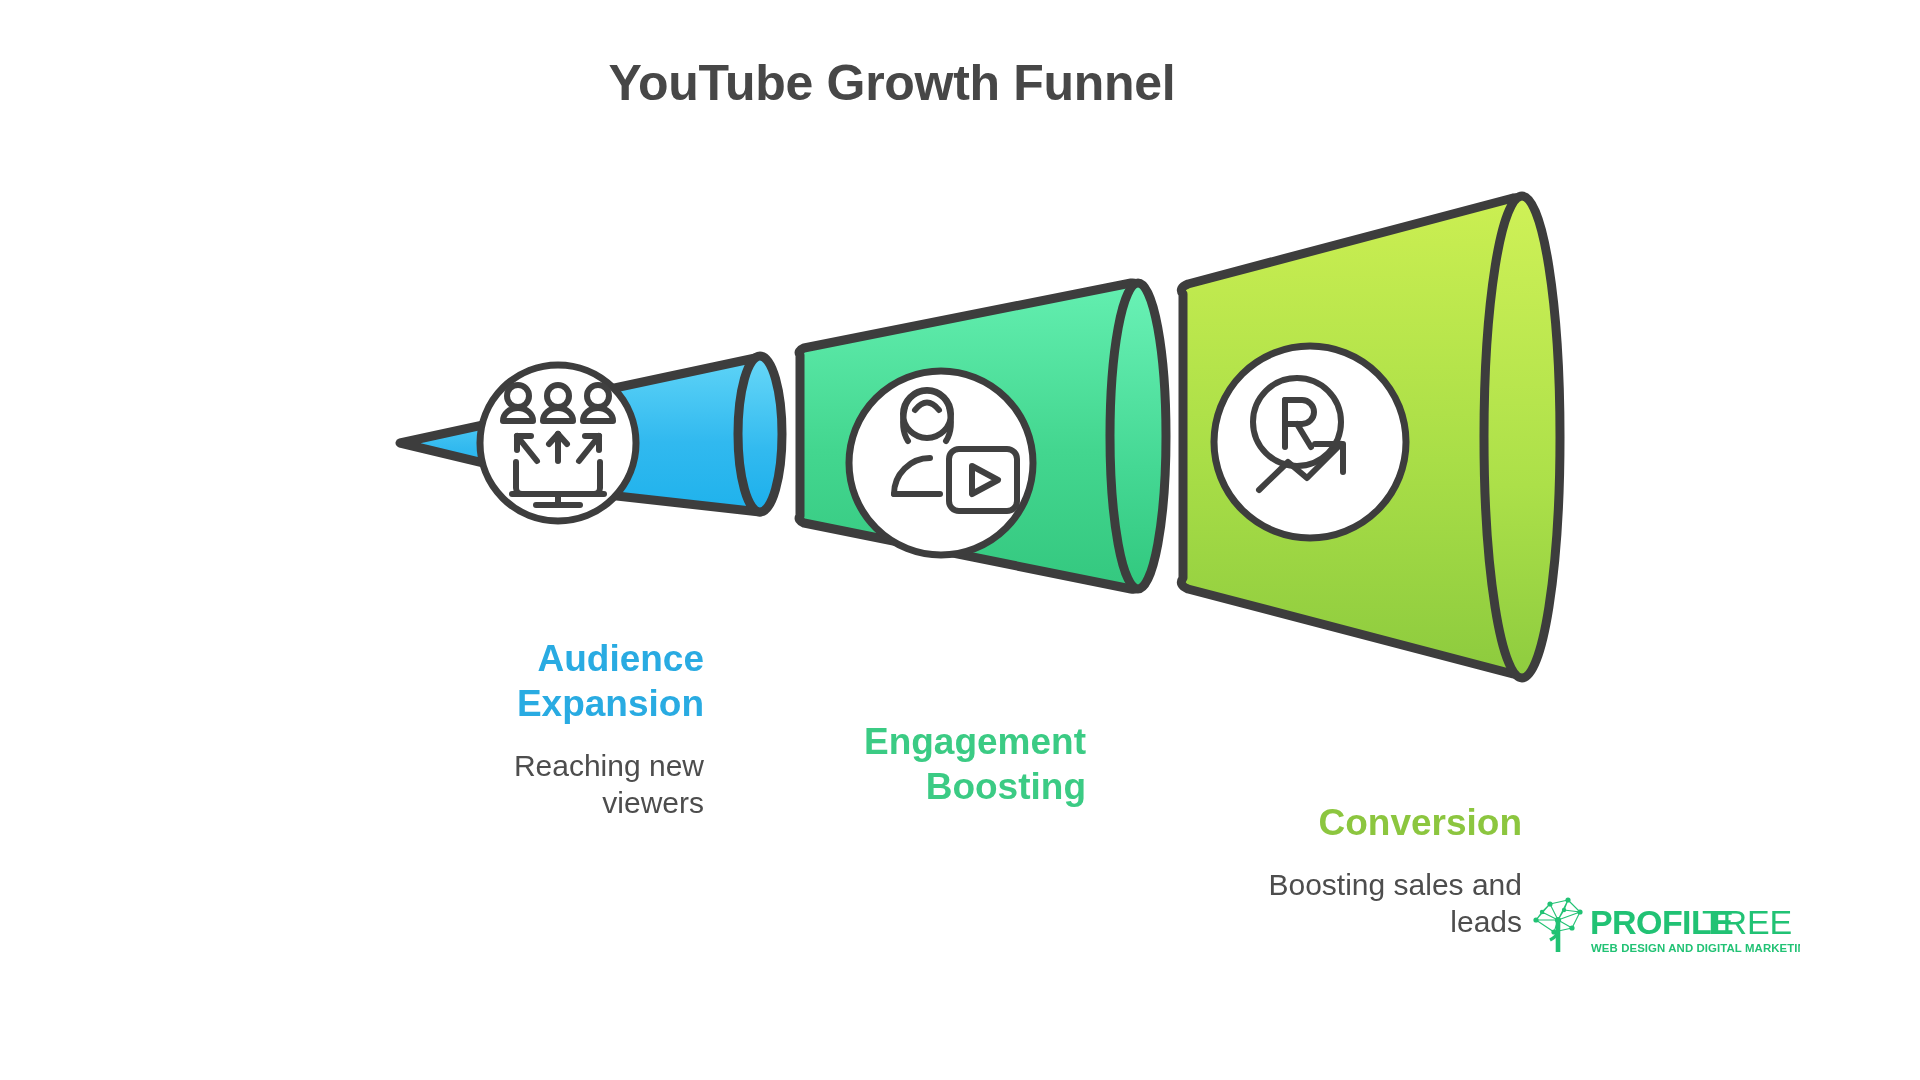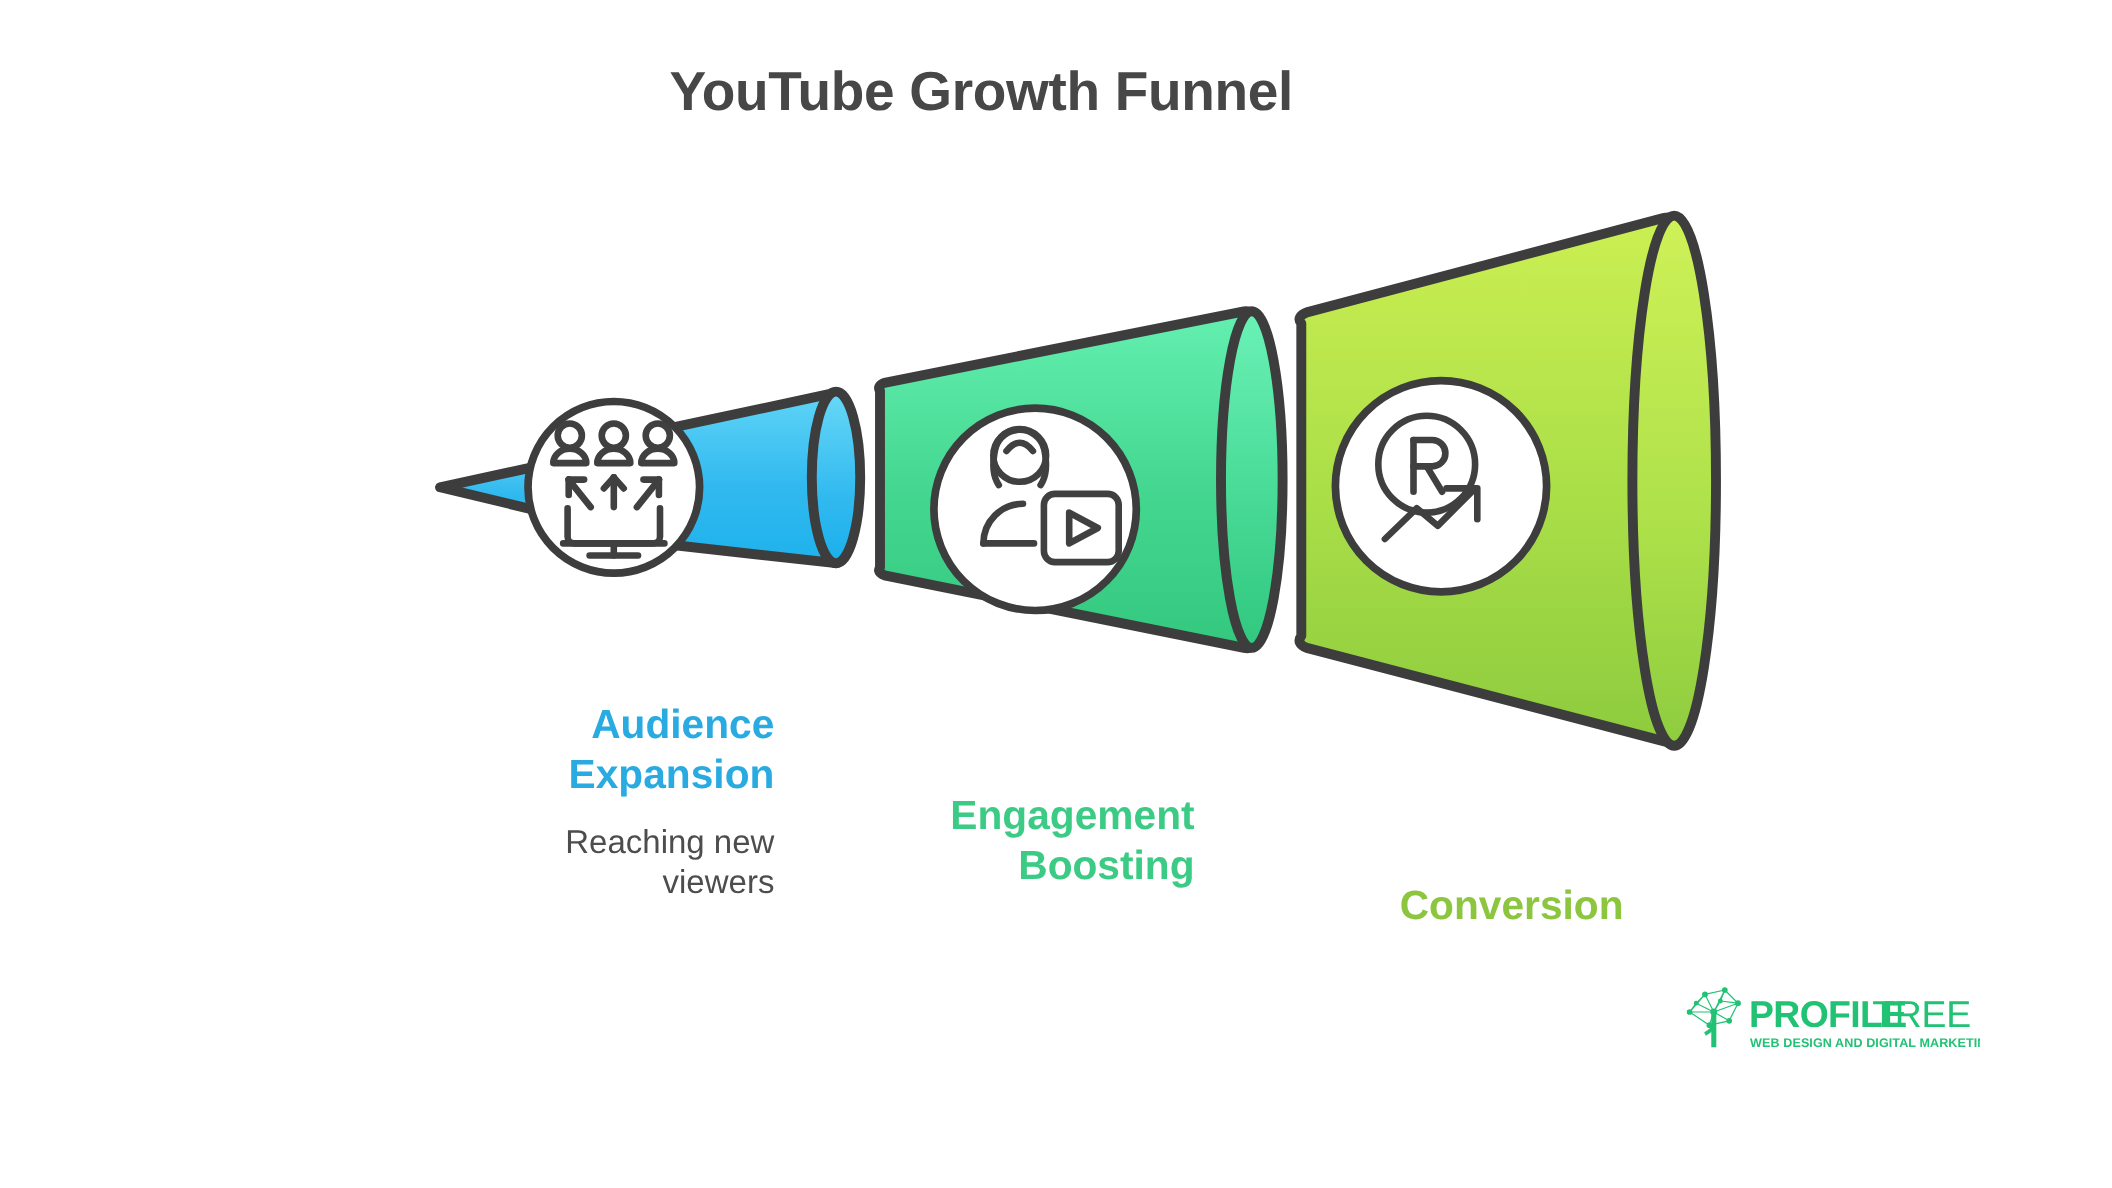--- a/index.html
+++ b/index.html
@@ -57,21 +57,21 @@
     font-size: 30px;
     font-weight: normal;
     color: #4d4d4d;
     line-height: 1.22;
     margin: 0;
     margin-top: 22px;
   }
 
   #caption-0 { left: 404px; top: 636px; width: 300px; }
   #caption-1 { left: 786px; top: 719px; width: 300px; }
-  #caption-2 { left: 1146px; top: 800px; width: 330px; }
+  #caption-2 { left: 1192px; top: 800px; width: 330px; }
 
   #brand-logo {
     position: absolute;
     left: 1528px;
     top: 890px;
     width: 272px;
     height: 72px;
   }
 </style>
 </head>
@@ -223,20 +223,21 @@
     <p class="stage-title" style="color:#3BCB84">
       <span>Engagement</span><br>
       <span>Boosting</span>
     </p>
   </div>
 
   <div class="stage-caption" id="caption-2">
     <p class="stage-title" style="color:#8CC63F">
       <span>Conversion</span><br>
     </p>
+    <p class="stage-desc">Boosting sales and leads</p>
   </div>
 
   <svg id="brand-logo" viewBox="0 0 272 72">
     <g stroke="#21C274" stroke-width="1.1" fill="none">
       <path d="M8,30 L22,14 M22,14 L40,10 M40,10 L52,22 M52,22 L44,38 M44,38 L26,42 M26,42 L8,30
                M22,14 L30,30 M30,30 L44,38 M30,30 L52,22 M30,30 L26,42 M30,30 L8,30 M30,30 L40,10
                M14,22 L30,30 M14,22 L22,14 M14,22 L8,30 M36,20 L40,10 M36,20 L30,30 M36,20 L52,22"></path>
       <g fill="#21C274" stroke="none">
         <circle cx="8" cy="30" r="2.6"></circle>
           <circle cx="22" cy="14" r="2.6"></circle>

